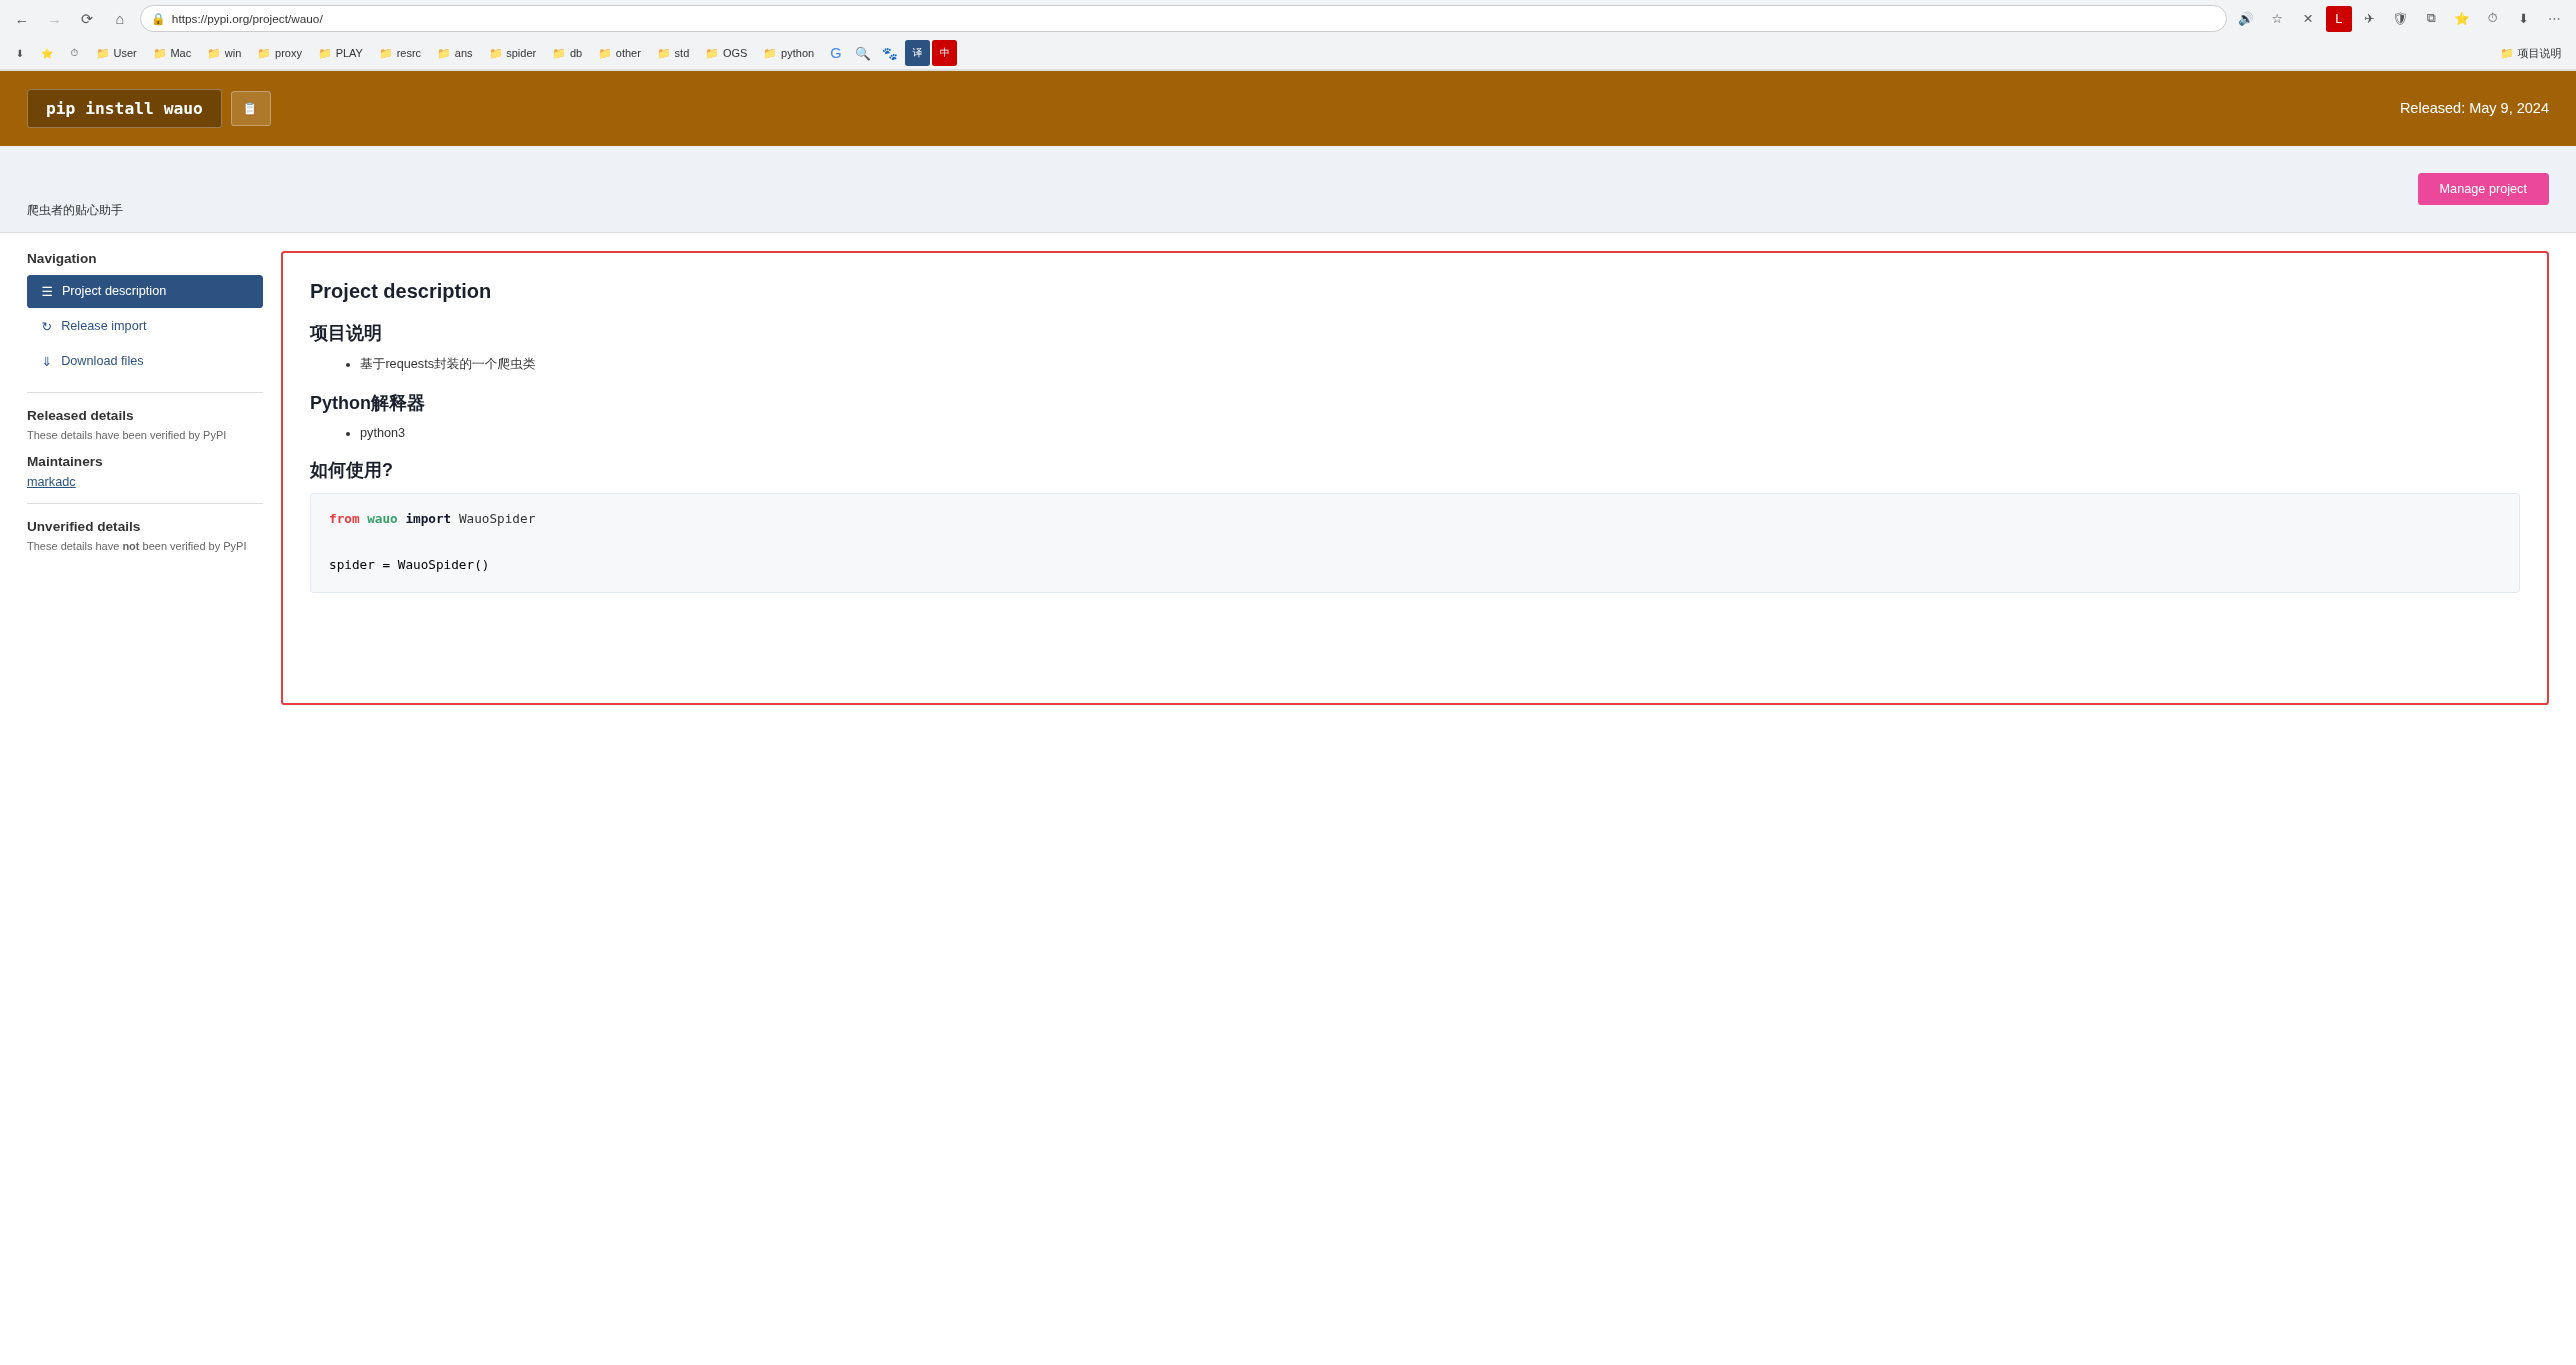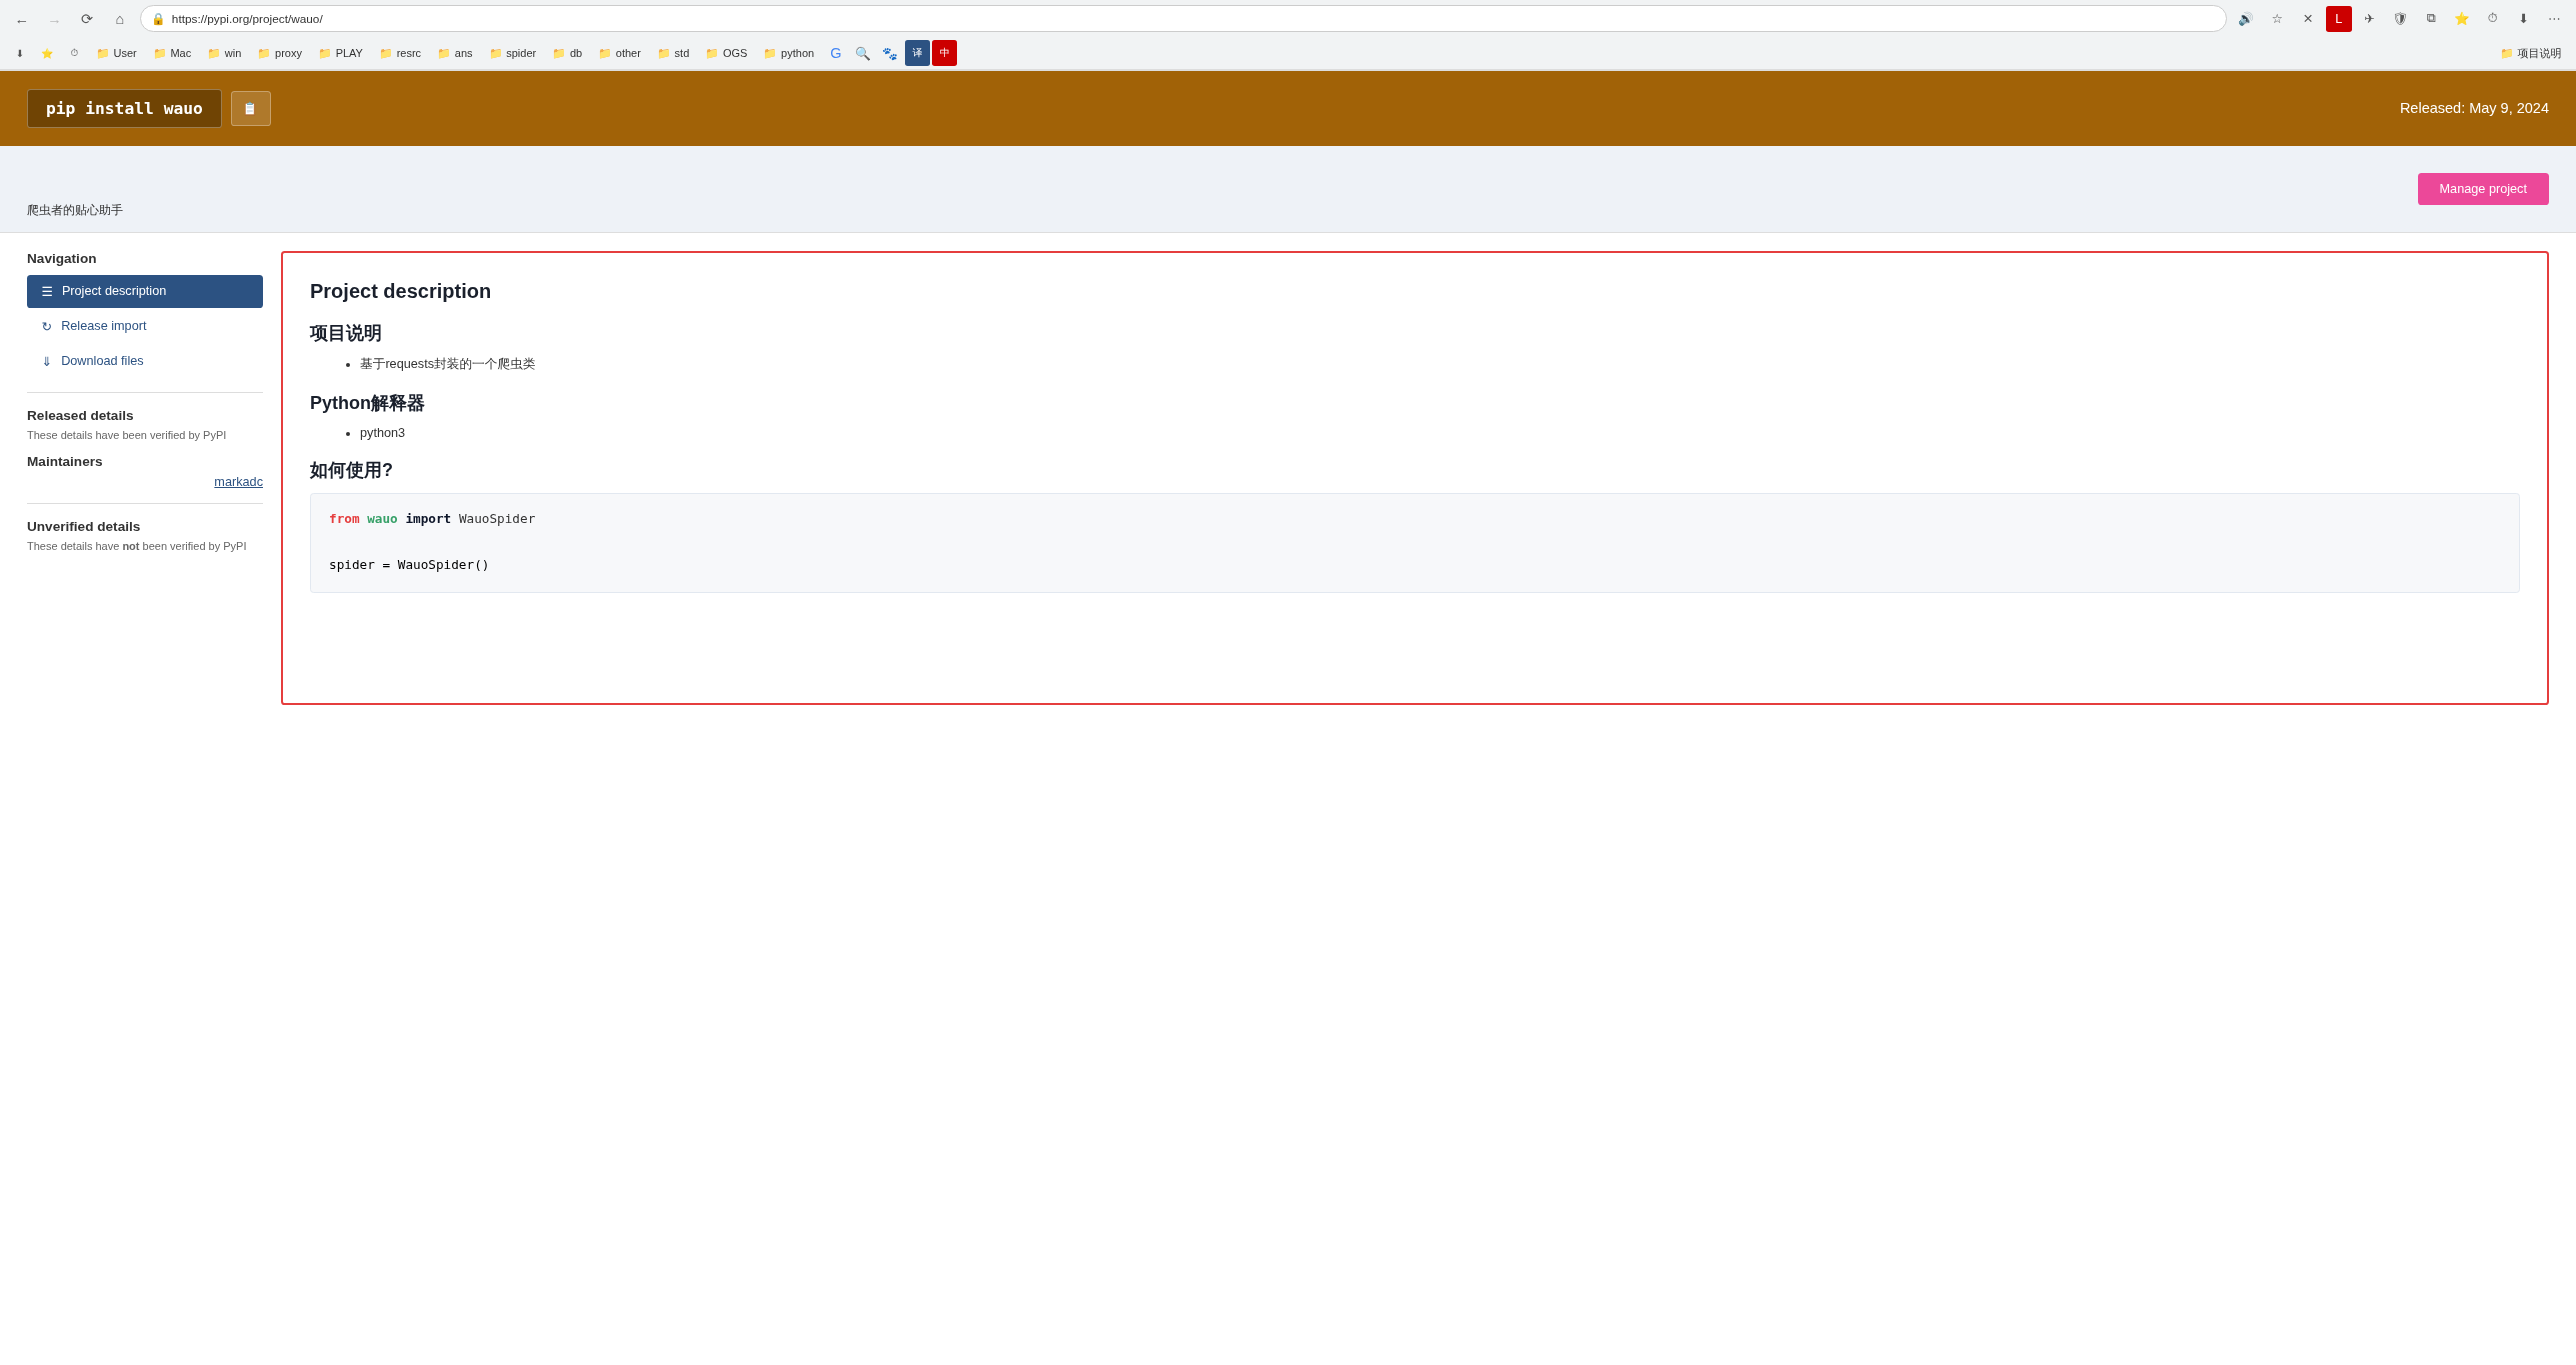--- a/index.html
+++ b/index.html
@@ -83,21 +83,21 @@
       display: flex; align-items: center; gap: 9px; padding: 9px 14.5px;
       border-radius: 3.6px; cursor: pointer; font-size: 12.7px; color: #2c5282; text-decoration: none;
       margin-bottom: 1.8px;
     }
     .sidebar-nav-item.active { background: #2c5282; color: #fff; }
     .sidebar-nav-item.active .nav-item-icon { color: #fff; }
     .nav-item-icon { font-size: 12.7px; }
     .sidebar-divider { border: none; border-top: 0.9px solid #ddd; margin: 14.5px 0; }
     .sidebar-section-label { font-size: 13.6px; font-weight: 600; color: #333; margin-bottom: 5.4px; }
     .sidebar-section-desc { font-size: 11px; color: #666; margin-bottom: 11px; line-height: 1.4; }
-    .maintainer-link { color: #2c5282; text-decoration: underline; cursor: pointer; font-size: 12.7px; display: block; text-align: right; margin-bottom: 7.3px; }
+    .maintainer-link { color: #2c5282; text-decoration: underline; cursor: pointer; font-size: 12.7px; display: block; text-align: left; margin-bottom: 7.3px; }
 
     
     .project-desc-area {
       flex: 1; border: 2.7px solid #e53e3e; border-radius: 3.6px; padding: 27px; min-height: 454px;
     }
     .proj-desc-title { font-size: 20px; font-weight: 700; color: #1a202c; margin-bottom: 18px; }
     .proj-section-title { font-size: 18px; font-weight: 700; color: #1a202c; margin: 18px 0 11px; }
     .proj-bullet { margin-left: 32px; font-size: 12.7px; color: #333; margin-bottom: 5.4px; }
     .code-block {
       background: #f7f8fa; border: 0.9px solid #e2e8f0; border-radius: 3.6px;

